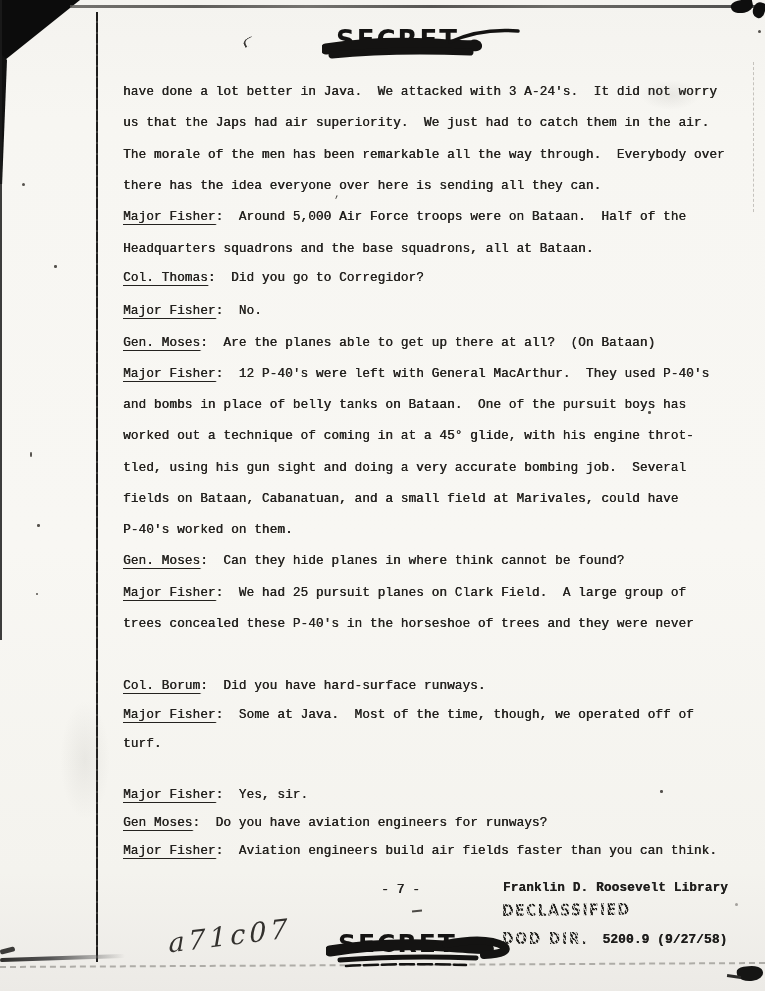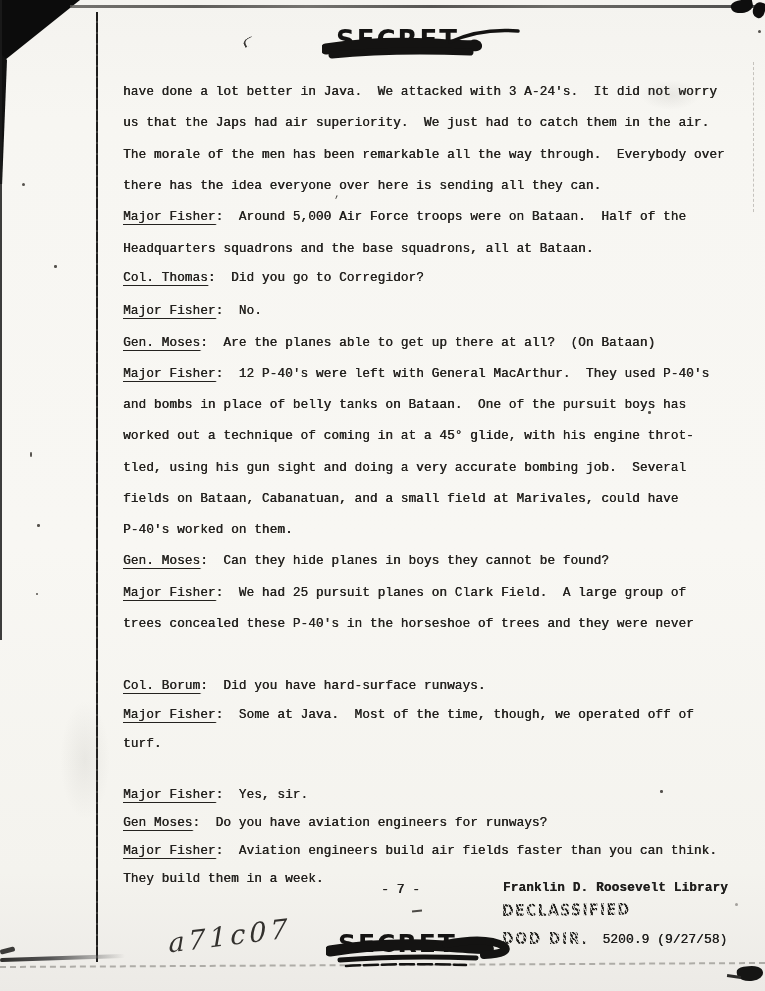--- a/index.html
+++ b/index.html
@@ -45,21 +45,21 @@
     font-family:"Liberation Mono","DejaVu Sans Mono",monospace;color:#201f1d;letter-spacing:.2px;text-shadow:.3px 0 #222;white-space:pre;}
   .declass{position:absolute;left:502px;top:901px;font-family:"DejaVu Sans",sans-serif;font-weight:bold;
     font-size:16px;letter-spacing:1.5px;color:#23221f;transform:scaleX(.88) rotate(-.5deg);transform-origin:left top;
     -webkit-mask-image:repeating-linear-gradient(62deg,#000 0 2.1px,rgba(0,0,0,.22) 2.1px 3.4px);
     mask-image:repeating-linear-gradient(62deg,#000 0 2.1px,rgba(0,0,0,.22) 2.1px 3.4px);}
   .dod-line{position:absolute;left:502px;top:930px;white-space:pre;}
   .dod-prefix{display:inline-block;font-family:"DejaVu Sans",sans-serif;font-weight:bold;font-size:15px;letter-spacing:2px;
     color:#23221f;transform:scaleX(.92);transform-origin:left top;
     -webkit-mask-image:repeating-linear-gradient(55deg,#000 0 2px,rgba(0,0,0,.2) 2px 3.4px);
     mask-image:repeating-linear-gradient(55deg,#000 0 2px,rgba(0,0,0,.2) 2px 3.4px);}
-  .dod-num{display:inline-block;font-family:"Liberation Mono","DejaVu Sans Mono",monospace;font-weight:normal;
+  .dod-num{display:inline-block;font-family:"Liberation Mono","DejaVu Sans Mono",monospace;font-weight:bold;
     font-size:13px;color:#1f1e1c;margin-left:6px;vertical-align:1px;text-shadow:.3px 0 #222;}
 
   
   .handwriting{position:absolute;left:168px;top:920px;font-family:"DejaVu Serif",serif;font-style:italic;
     font-size:27px;color:#33312e;letter-spacing:4px;transform:rotate(-7deg) skewX(-6deg);font-weight:200;}
 
   .secret-svg{position:absolute;}
   .smudge{position:absolute;border-radius:50%;}
 </style>
 </head>
@@ -109,30 +109,29 @@
   <div class="ln" style="top:241px"><span class="spk"></span><span>Headquarters squadrons and the base squadrons, all at Bataan.</span></div>
   <div class="ln" style="top:270px"><span class="spk">Col. Thomas</span><span>:  Did you go to Corregidor?</span></div>
   <div class="ln" style="top:303px"><span class="spk">Major Fisher</span><span>:  No.</span></div>
   <div class="ln" style="top:335px"><span class="spk">Gen. Moses</span><span>:  Are the planes able to get up there at all?  (On Bataan)</span></div>
   <div class="ln" style="top:366px"><span class="spk">Major Fisher</span><span>:  12 P-40's were left with General MacArthur.  They used P-40's</span></div>
   <div class="ln" style="top:397px"><span class="spk"></span><span>and bombs in place of belly tanks on Bataan.  One of the pursuit boys has</span></div>
   <div class="ln" style="top:428px"><span class="spk"></span><span>worked out a technique of coming in at a 45° glide, with his engine throt-</span></div>
   <div class="ln" style="top:460px"><span class="spk"></span><span>tled, using his gun sight and doing a very accurate bombing job.  Several</span></div>
   <div class="ln" style="top:491px"><span class="spk"></span><span>fields on Bataan, Cabanatuan, and a small field at Marivales, could have</span></div>
   <div class="ln" style="top:522px"><span class="spk"></span><span>P-40's worked on them.</span></div>
-  <div class="ln" style="top:553px"><span class="spk">Gen. Moses</span><span>:  Can they hide planes in boys they cannot be found?</span></div>
+  <div class="ln" style="top:553px"><span class="spk">Gen. Moses</span><span>:  Can they hide planes in where think cannot be found?</span></div>
   <div class="ln" style="top:585px"><span class="spk">Major Fisher</span><span>:  We had 25 pursuit planes on Clark Field.  A large group of</span></div>
   <div class="ln" style="top:616px"><span class="spk"></span><span>trees concealed these P-40's in the horseshoe of trees and they were never</span></div>
   <div class="ln" style="top:678px"><span class="spk">Col. Borum</span><span>:  Did you have hard-surface runways.</span></div>
   <div class="ln" style="top:707px"><span class="spk">Major Fisher</span><span>:  Some at Java.  Most of the time, though, we operated off of</span></div>
   <div class="ln" style="top:736px"><span class="spk"></span><span>turf.</span></div>
   <div class="ln" style="top:787px"><span class="spk">Major Fisher</span><span>:  Yes, sir.</span></div>
   <div class="ln" style="top:815px"><span class="spk">Gen Moses</span><span>:  Do you have aviation engineers for runways?</span></div>
   <div class="ln" style="top:843px"><span class="spk">Major Fisher</span><span>:  Aviation engineers build air fields faster than you can think.</span></div>
-  <div class="ln" style="top:871px"><span class="spk"></span><span>They build them in a week.</span></div>
 
   <div class="pagenum">- 7 -</div>
   <div class="lib-stamp">Franklin D. Roosevelt Library</div>
   <div class="declass">DECLASSIFIED</div>
   <div class="dod-line"><span class="dod-prefix">DOD DIR.</span><span class="dod-num">5200.9 (9/27/58)</span></div>
   <div class="handwriting">a71c07</div>
 
   <svg class="secret-svg" style="left:326px;top:924px" width="200" height="48" viewBox="0 0 200 48">
     <text x="12" y="28" font-family="DejaVu Sans, sans-serif" font-weight="bold" font-size="25" letter-spacing="2" fill="#141312">SECRET</text>
     <path d="M4 27 Q 60 18 118 22 T 158 24" stroke="#141312" stroke-width="11" fill="none" stroke-linecap="round"></path>

